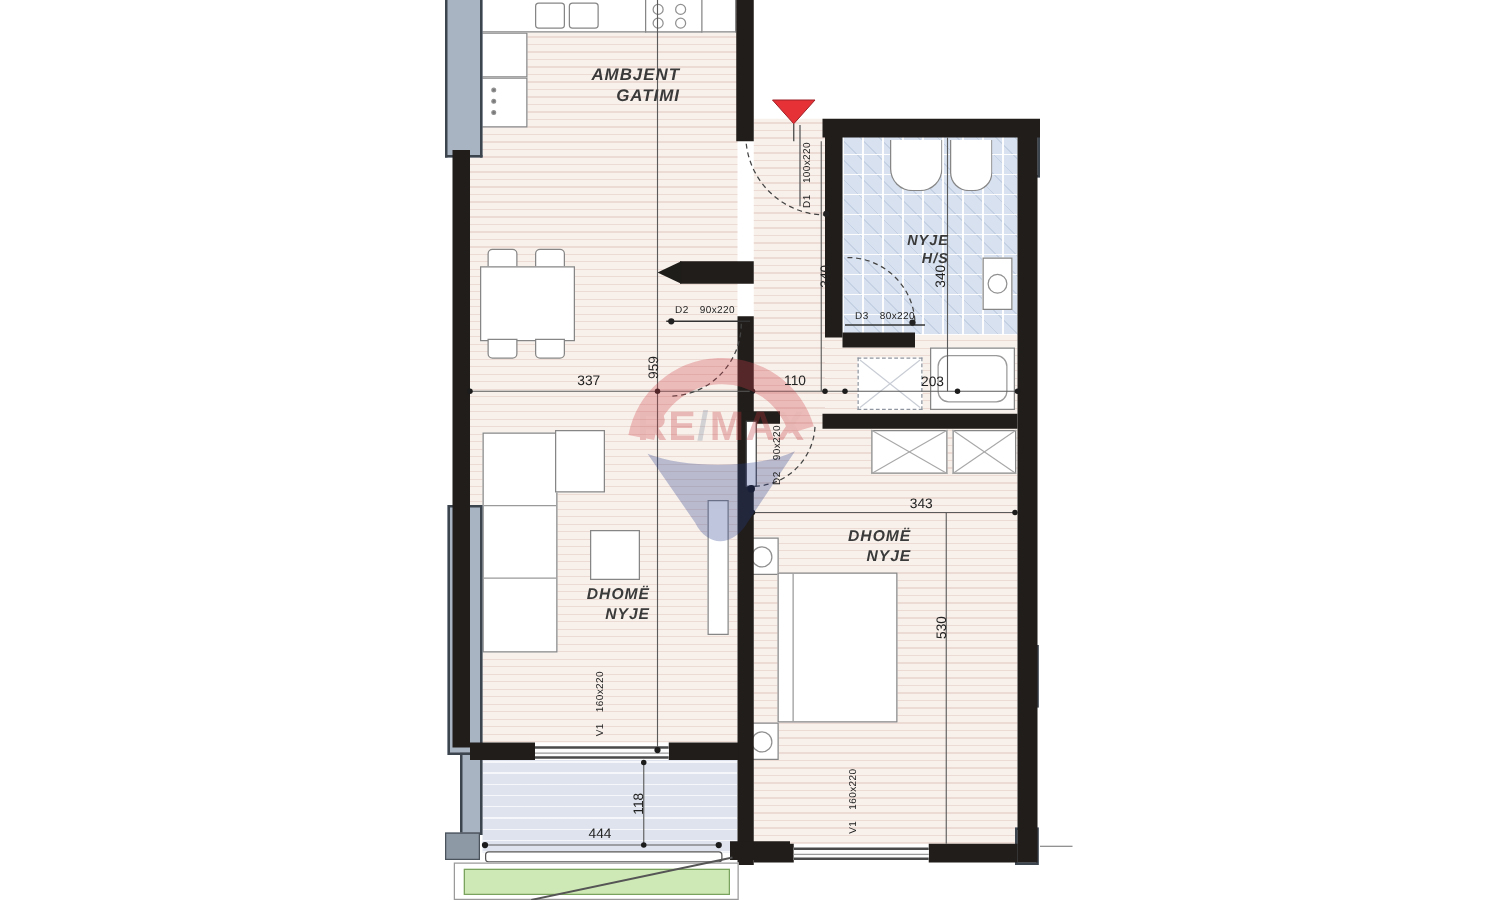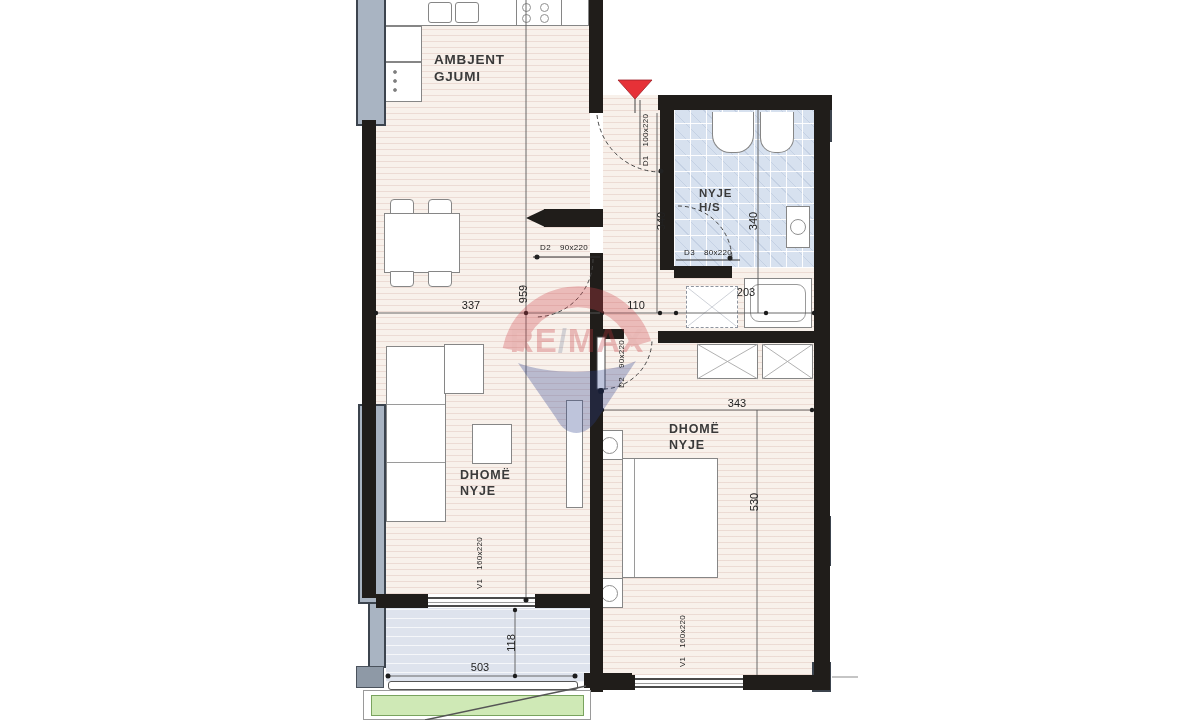--- a/index.html
+++ b/index.html
@@ -28,22 +28,22 @@
   .gray-dark { background:#8e99a6; border:1px solid #4a525c; }
   .furn { background:#fff; border:1.2px solid #868686; }
   .furn-line { background:#9a9a9a; }
   .circ { border:1px solid #909090; border-radius:50%; background:#fff; }
   .win { background:#fdfdfd; border-top:2px solid #4a4a4a; border-bottom:2px solid #4a4a4a; }
   .win:after { content:""; display:block; height:1px; background:#9a9a9a; margin-top:3px; }
   .railing { background:#fff; border:1.5px solid #555; border-radius:3px; }
   .terrace-box { background:#fff; border:1px solid #9a9a9a; }
   .terrace-green { background:#cfe9b6; border:1.5px solid #79a35e; }
 
-  .room-label { color:#3a3a3a; text-align:left; line-height:1.25; letter-spacing:.8px;
-                font-weight:bold; white-space:nowrap; }
+  .room-label { color:#3a3a3a; text-align:right; line-height:1.25; letter-spacing:.8px;
+                font-weight:bold; white-space:nowrap;font-style:italic; }
   .dim { font-size:11px; color:#222; text-align:center; white-space:nowrap; }
   .rot { transform:rotate(-90deg); transform-origin:center center; }
   .door-label { font-size:8px; color:#222; display:flex; gap:9px; align-items:center;
                 justify-content:center; letter-spacing:.3px; white-space:nowrap; }
   svg text { font-family:"Liberation Sans", sans-serif; }
 </style>
 </head>
 <body>
 
 <div id="plan">
@@ -191,44 +191,44 @@
 
     <g opacity="0.3">
       <path d="M 513,350 A 66,66 0 0 1 641,344" fill="none" stroke="#cf4048" stroke-width="21"></path>
       <path d="M 518,363 C 548,375 606,375 636,361 L 598,418 C 586,438 566,438 556,418 Z" fill="#2b3f8c"></path>
       <text x="577" y="352" text-anchor="middle" font-size="33" font-weight="bold" letter-spacing="1"><tspan fill="#c5373e">RE</tspan><tspan fill="#7c88a0">/</tspan><tspan fill="#c5373e">MAX</tspan></text>
     </g>
   </svg>
 
   <div class="abs room-label" style="left:434px;top:52px;width:110px;font-size:13.5px">
     <div>AMBJENT</div>
-    <div>GJUMI</div>
+    <div>GATIMI</div>
   </div>
   <div class="abs room-label" style="left:699px;top:186px;width:60px;font-size:11.5px">
     <div>NYJE</div>
     <div>H/S</div>
   </div>
   <div class="abs room-label" style="left:460px;top:468px;width:60px;font-size:12.5px">
     <div>DHOMË</div>
     <div>NYJE</div>
   </div>
   <div class="abs room-label" style="left:669px;top:422px;width:60px;font-size:12.5px">
     <div>DHOMË</div>
     <div>NYJE</div>
   </div>
 
   <div class="abs dim" style="left:446px;top:299px;width:50px">337</div>
   <div class="abs dim" style="left:611px;top:299px;width:50px">110</div>
-  <div class="abs dim" style="left:721px;top:286px;width:50px">203</div>
+  <div class="abs dim" style="left:721px;top:300px;width:50px">203</div>
   <div class="abs dim rot" style="left:505px;top:288px;width:36px">959</div>
   <div class="abs dim rot" style="left:643px;top:215px;width:36px">340</div>
   <div class="abs dim rot" style="left:735px;top:215px;width:36px">340</div>
   <div class="abs dim" style="left:712px;top:397px;width:50px">343</div>
   <div class="abs dim rot" style="left:736px;top:496px;width:36px">530</div>
-  <div class="abs dim" style="left:455px;top:661px;width:50px">503</div>
+  <div class="abs dim" style="left:455px;top:661px;width:50px">444</div>
   <div class="abs dim rot" style="left:493px;top:637px;width:36px">118</div>
 
   <div class="abs door-label rot" style="left:615px;top:134px;width:60px;height:12px">
     <span>D1</span>
       <span>100x220</span>
   </div>
   <div class="abs door-label" style="left:531px;top:242px;width:66px;height:11px">
     <span>D2</span>
       <span>90x220</span>
   </div>

